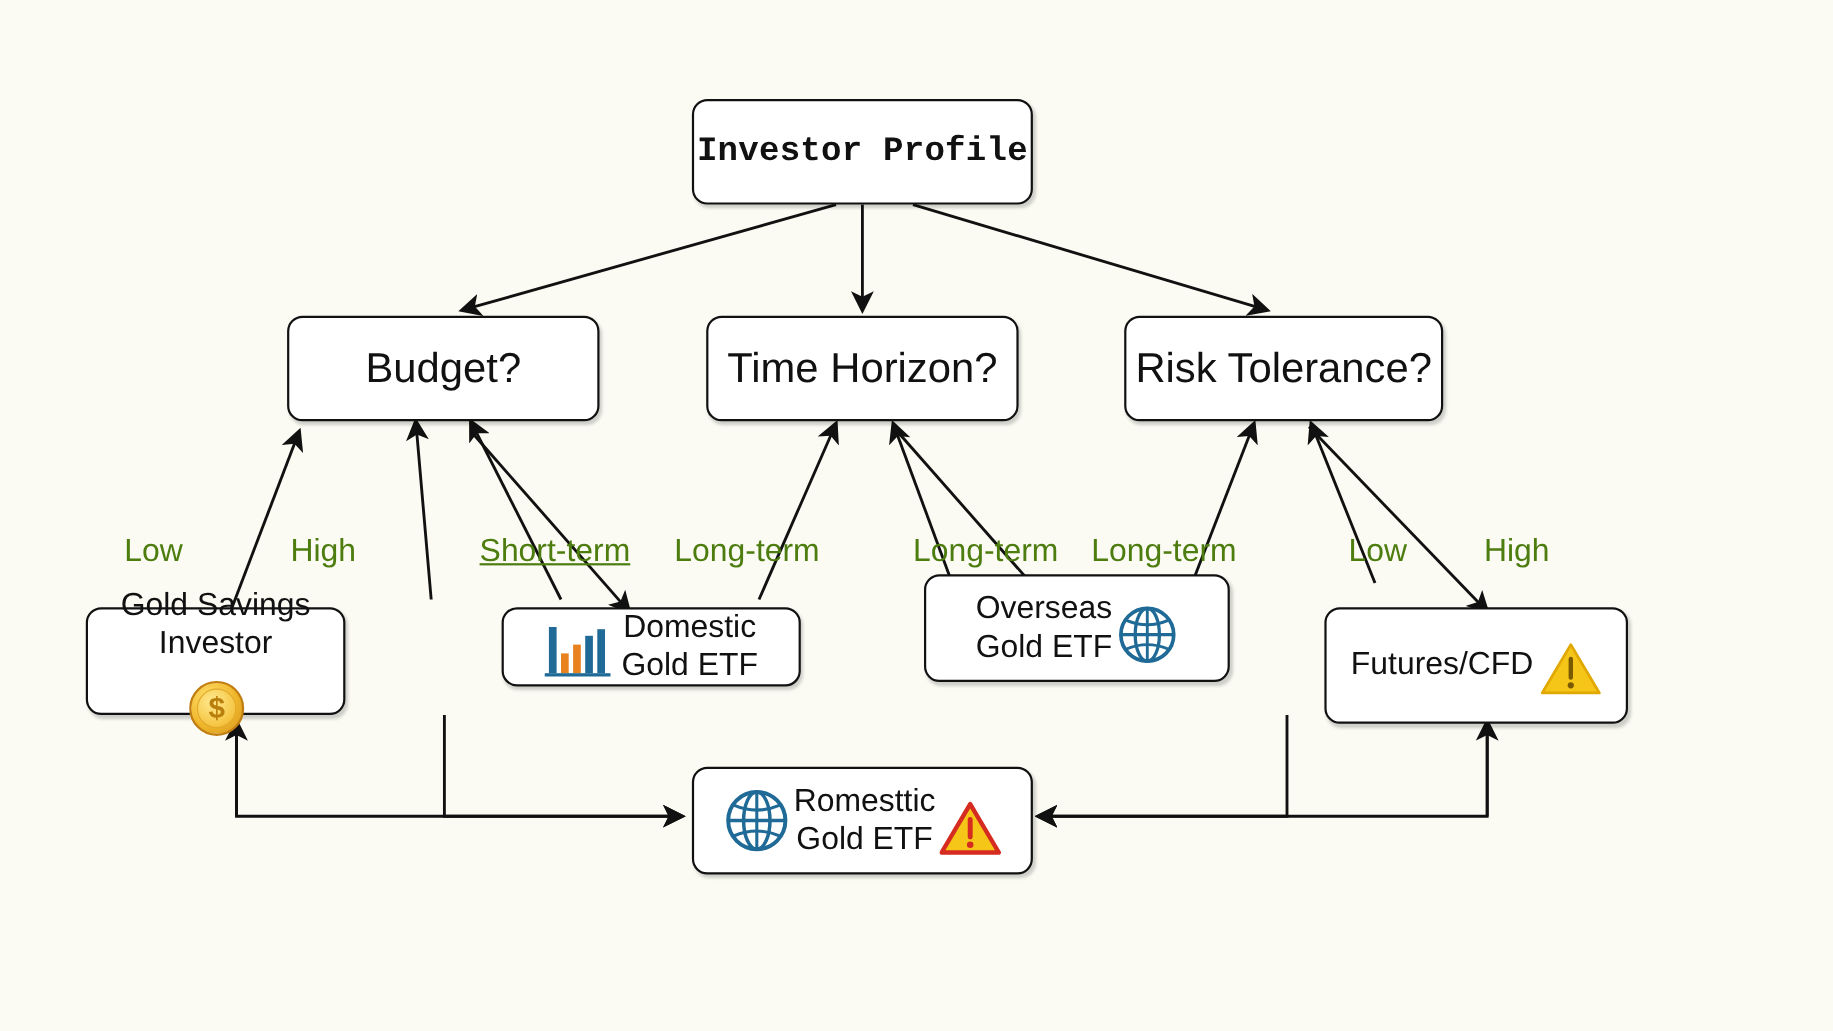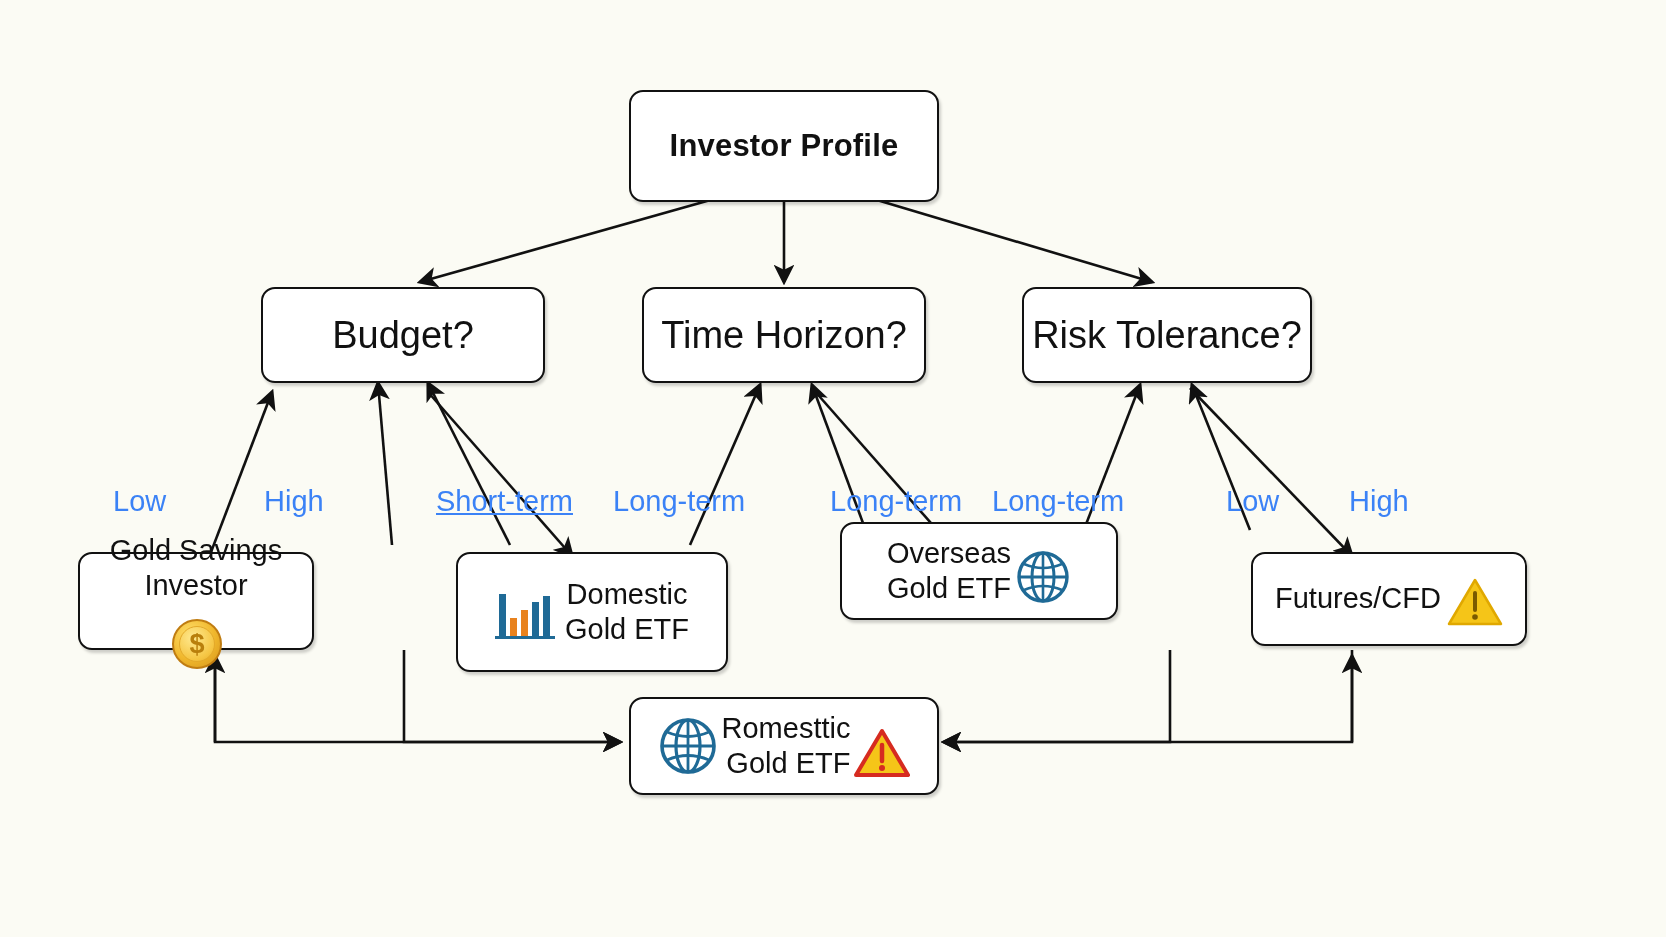--- a/index.html
+++ b/index.html
@@ -42,21 +42,21 @@
   }
   .ico{
     display:inline-block;
     vertical-align:middle;
     flex:0 0 auto;
   }
 
   .edge-label{
     position:absolute;
     font-size:29px;
-    color:#3b82f6;
+    color:#4d7c0f;
     white-space:nowrap;
     background:transparent;
   }
 
   
   .coin{width:50px;height:50px;position:relative;}
   .coin .outer{position:absolute;inset:0;border-radius:50%;
      background:radial-gradient(circle at 35% 30%,#ffdf6b 0%,#f0b72c 55%,#d4941b 100%);
      border:2px solid #c07d12;}
   .coin .inner{position:absolute;inset:7px;border-radius:50%;
@@ -104,21 +104,21 @@
       <path d="M 215 650 L 215 742 L 620 742"></path>
       <path d="M 404 650 L 404 742 L 620 742"></path>
       <path d="M 1170 650 L 1170 742 L 944 742"></path>
       <path d="M 1352 650 L 1352 742 L 944 742"></path>
 
       <path d="M 215 742 L 215 656" marker-end="url(#ah)"></path>
       <path d="M 1352 742 L 1352 656" marker-end="url(#ah)"></path>
     </g>
   </svg>
 
-  <div class="node root" style="left:629px;top:90px;width:310px;height:112px;">
+  <div class="node root" style="left:629px;top:90px;width:310px;height:96px;font-family:Liberation Mono, monospace;">
     <span class="txt">Investor Profile</span>
   </div>
 
   <div class="node decision" style="left:261px;top:287px;width:284px;height:96px;">
     <span class="txt">Budget?</span>
   </div>
 
   <div class="node decision" style="left:1022px;top:287px;width:290px;height:96px;">
     <span class="txt">Risk Tolerance?</span>
   </div>
@@ -135,21 +135,21 @@
       </span>
       <span class="ico coin" style="margin-left:2px;margin-top:16px;">
         <span class="outer"></span>
         <span class="inner">
             <span class="dollar">$</span>
           </span>
       </span>
     </div>
   </div>
 
-  <div class="node leaf" style="left:456px;top:552px;width:272px;height:120px;">
+  <div class="node leaf" style="left:456px;top:552px;width:272px;height:72px;">
     <div class="leafbody">
       <span class="ico barchart">
         <svg viewBox="0 0 62 56" width="62" height="56">
           <rect x="4" y="10" width="7" height="42" fill="#1f6a96"></rect>
           <rect x="15" y="34" width="7" height="18" fill="#e8821e"></rect>
           <rect x="26" y="26" width="7" height="26" fill="#e8821e"></rect>
           <rect x="37" y="18" width="7" height="34" fill="#1f6a96"></rect>
           <rect x="48" y="12" width="7" height="40" fill="#1f6a96"></rect>
           <rect x="0" y="52" width="60" height="3" fill="#1f6a96"></rect>
         </svg>
@@ -173,21 +173,21 @@
           <ellipse cx="28" cy="28" rx="11" ry="24" fill="none" stroke="#1f6a96" stroke-width="3"></ellipse>
           <line x1="4" y1="28" x2="52" y2="28" stroke="#1f6a96" stroke-width="3"></line>
           <path d="M 9 15 Q 28 23 47 15" fill="none" stroke="#1f6a96" stroke-width="2.6"></path>
           <path d="M 9 41 Q 28 33 47 41" fill="none" stroke="#1f6a96" stroke-width="2.6"></path>
           <line x1="28" y1="4" x2="28" y2="52" stroke="#1f6a96" stroke-width="2.6"></line>
         </svg>
       </span>
     </div>
   </div>
 
-  <div class="node leaf" style="left:1251px;top:552px;width:276px;height:94px;align-items:center;">
+  <div class="node leaf" style="left:1204px;top:552px;width:276px;height:106px;align-items:center;">
     <div class="leafbody">
       <span>Futures/CFD</span>
       <span class="ico warn" style="margin-left:6px;margin-top:6px;">
         <svg viewBox="0 0 56 50" width="56" height="50">
           <path d="M 28 3 L 54 47 L 2 47 Z" fill="#f5c518" stroke="#e0a800" stroke-width="2.5" stroke-linejoin="round"></path>
           <path d="M 28 16 L 28 33" stroke="#7a5a00" stroke-width="4" stroke-linecap="round"></path>
           <circle cx="28" cy="40" r="2.8" fill="#7a5a00"></circle>
         </svg>
       </span>
     </div>
@@ -198,21 +198,21 @@
       <span class="ico globe2">
         <svg viewBox="0 0 60 60" width="60" height="60">
           <circle cx="30" cy="30" r="26" fill="none" stroke="#1f6a96" stroke-width="3.6"></circle>
           <ellipse cx="30" cy="30" rx="12" ry="26" fill="none" stroke="#1f6a96" stroke-width="3.2"></ellipse>
           <line x1="4" y1="30" x2="56" y2="30" stroke="#1f6a96" stroke-width="3.2"></line>
           <path d="M 9 16 Q 30 25 51 16" fill="none" stroke="#1f6a96" stroke-width="2.8"></path>
           <path d="M 9 44 Q 30 35 51 44" fill="none" stroke="#1f6a96" stroke-width="2.8"></path>
           <line x1="30" y1="4" x2="30" y2="56" stroke="#1f6a96" stroke-width="2.8"></line>
         </svg>
       </span>
-      <span style="display:inline;margin-left:4px;text-align:right;">
+      <span style="display:inline;margin-left:4px;">
         <span>Romesttic</span><br>
         <span>Gold ETF</span>
       </span>
       <span class="ico warn" style="margin-left:4px;margin-top:14px;">
         <svg viewBox="0 0 56 50" width="56" height="50">
           <path d="M 28 3 L 54 47 L 2 47 Z" fill="#f5c518" stroke="#d62b20" stroke-width="4" stroke-linejoin="round"></path>
           <path d="M 28 17 L 28 33" stroke="#d62b20" stroke-width="4.5" stroke-linecap="round"></path>
           <circle cx="28" cy="40" r="3" fill="#d62b20"></circle>
         </svg>
       </span>

